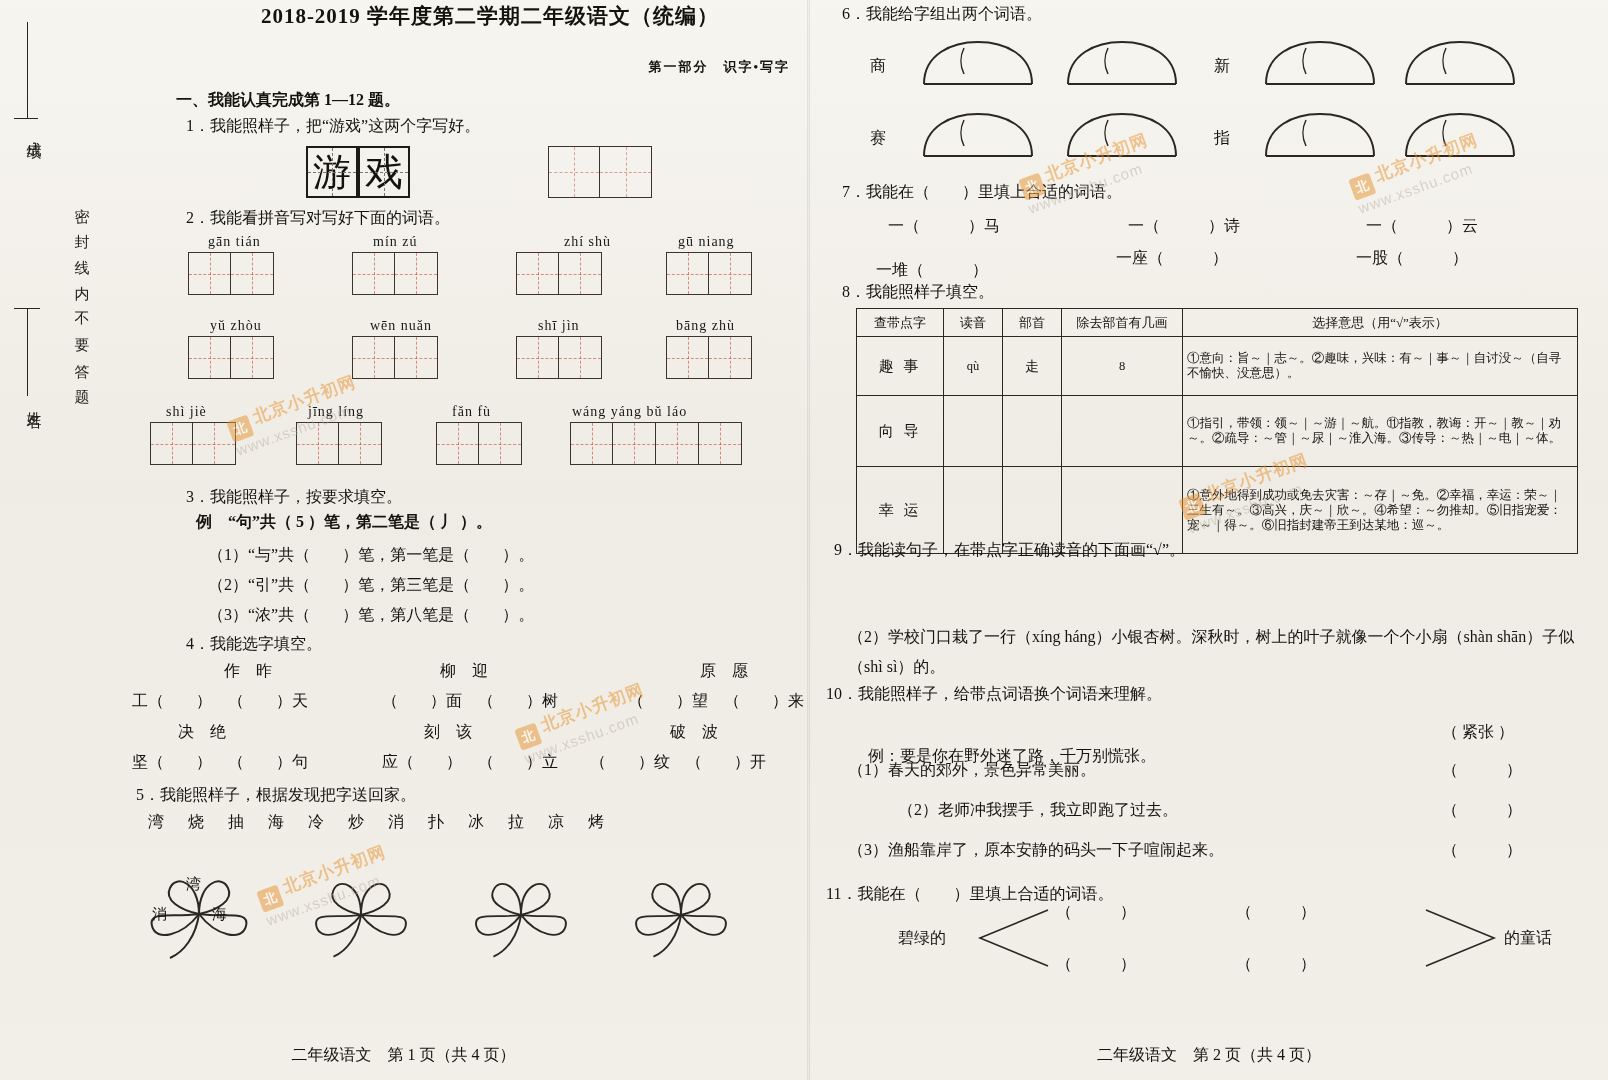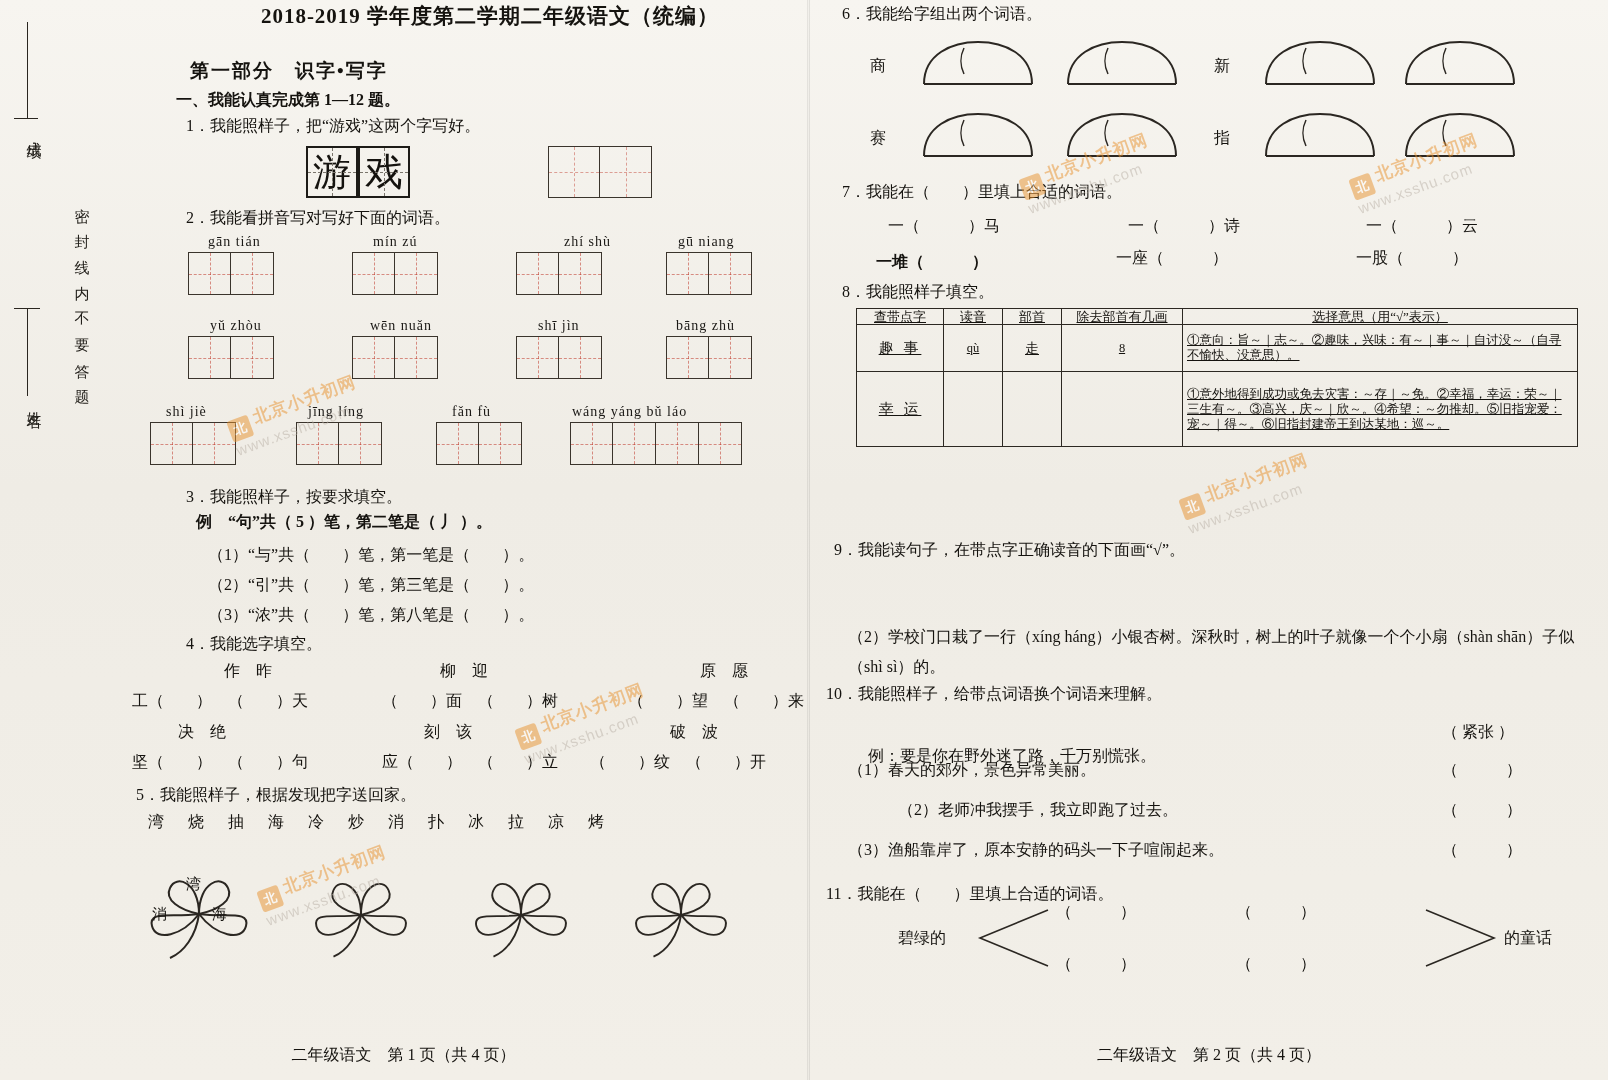--- a/index.html
+++ b/index.html
@@ -48,21 +48,21 @@
     font-size:15px;letter-spacing:26px;color:#23201b;
   }
 
   
   .doc-title{
     position:absolute;left:190px;top:2px;width:600px;
     text-align:center;font-weight:bold;font-size:21px;letter-spacing:1px;
   }
   .part-title{
     position:absolute;left:190px;top:58px;width:600px;
-    text-align:left;font-weight:bold;font-size:19px;letter-spacing:2px;
+    text-align:right;font-weight:bold;font-size:13px;letter-spacing:2px;
   }
   .q{position:absolute;font-size:16px;line-height:20px;}
   .b{font-weight:bold;}
 
   
   .tzg{
     position:absolute;display:flex;
   }
   .tzg .cell{
     width:43px;height:43px;box-sizing:border-box;
@@ -102,22 +102,22 @@
   
   .footer{
     position:absolute;bottom:14px;width:100%;text-align:center;font-size:16px;
   }
 
   
   table.q8{
     position:absolute;border-collapse:collapse;font-size:12.5px;
   }
   table.q8 td,table.q8 th{
-    border:1px solid #2c2822;padding:0 4px;vertical-align:middle;
-    font-weight:normal;line-height:15px;text-decoration:underline;
+    border:1px solid #2c2822;padding:6px 4px;vertical-align:middle;
+    font-weight:normal;line-height:15px;
   }
   table.q8 th{font-size:13px;text-align:center;}
   .ctr{text-align:center;}
 
   
   svg{display:block;overflow:visible;}
   .shape{position:absolute;}
 
   
   .wm{
@@ -370,21 +370,21 @@
         <path d="M6 44 C6 14 34 2 60 2 C86 2 114 14 114 44" fill="none" stroke="#2b2722" stroke-width="2"></path>
         <path d="M6 44 L114 44" fill="none" stroke="#2b2722" stroke-width="2"></path>
         <path d="M46 8 C42 16 42 26 46 34" fill="none" stroke="#2b2722" stroke-width="1.5"></path>
       </svg>
     </div>
 
     <div class="q" style="left:32px;top:182px;">7．我能在（　　）里填上合适的词语。</div>
     <div class="q" style="left:78px;top:216px;">一（　　　）马</div>
     <div class="q" style="left:318px;top:216px;">一（　　　）诗</div>
     <div class="q" style="left:556px;top:216px;">一（　　　）云</div>
-    <div class="q" style="left:66px;top:252px;font-weight:bold;">一堆（　　　）</div>
+    <div class="q" style="left:66px;top:260px;">一堆（　　　）</div>
     <div class="q" style="left:306px;top:248px;">一座（　　　）</div>
     <div class="q" style="left:546px;top:248px;">一股（　　　）</div>
 
     <div class="q" style="left:32px;top:282px;">8．我能照样子填空。</div>
 
     <table class="q8" style="left:46px;top:308px;width:722px;">
       <tbody>
           <tr>
         <th style="width:78px;">查带点字</th>
         <th style="width:50px;">读音</th>
@@ -393,20 +393,27 @@
         <th>选择意思（用“√”表示）</th>
       </tr>
       <tr>
         <td class="ctr" style="height:46px;font-size:15px;letter-spacing:3px;">趣 事</td>
         <td class="ctr">qù</td>
         <td class="ctr" style="font-size:14px;">走</td>
         <td class="ctr">8</td>
         <td>①意向：旨～｜志～。②趣味，兴味：有～｜事～｜自讨没～（自寻不愉快、没意思）。</td>
       </tr>
       <tr>
+        <td class="ctr" style="height:58px;font-size:15px;letter-spacing:3px;">向 导</td>
+        <td class="ctr"></td>
+        <td class="ctr"></td>
+        <td class="ctr"></td>
+        <td>①指引，带领：领～｜～游｜～航。⑪指教，教诲：开～｜教～｜劝～。②疏导：～管｜～尿｜～淮入海。③传导：～热｜～电｜～体。</td>
+      </tr>
+      <tr>
         <td class="ctr" style="height:74px;font-size:15px;letter-spacing:3px;">幸 运</td>
         <td class="ctr"></td>
         <td class="ctr"></td>
         <td class="ctr"></td>
         <td>①意外地得到成功或免去灾害：～存｜～免。②幸福，幸运：荣～｜三生有～。③高兴，庆～｜欣～。④希望：～勿推却。⑤旧指宠爱：宠～｜得～。⑥旧指封建帝王到达某地：巡～。</td>
       </tr>
     </tbody>
       </table>
 
     <div class="q" style="left:24px;top:540px;">9．我能读句子，在带点字正确读音的下面画“√”。</div>

